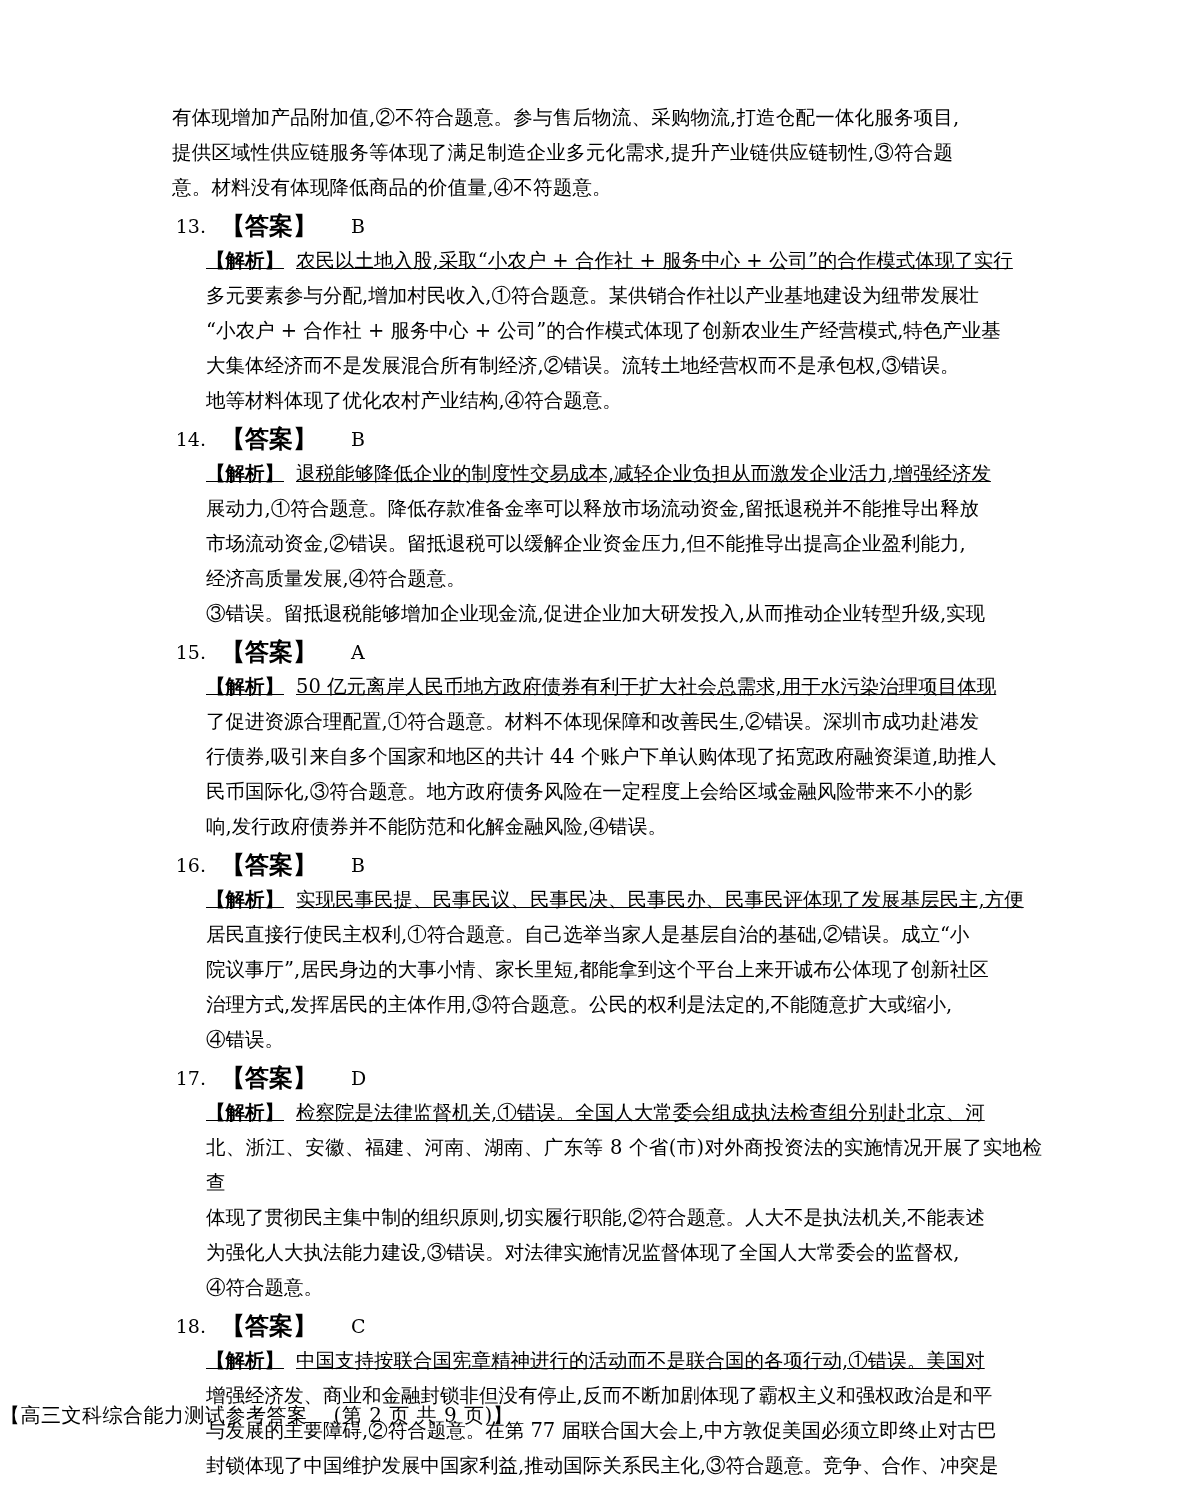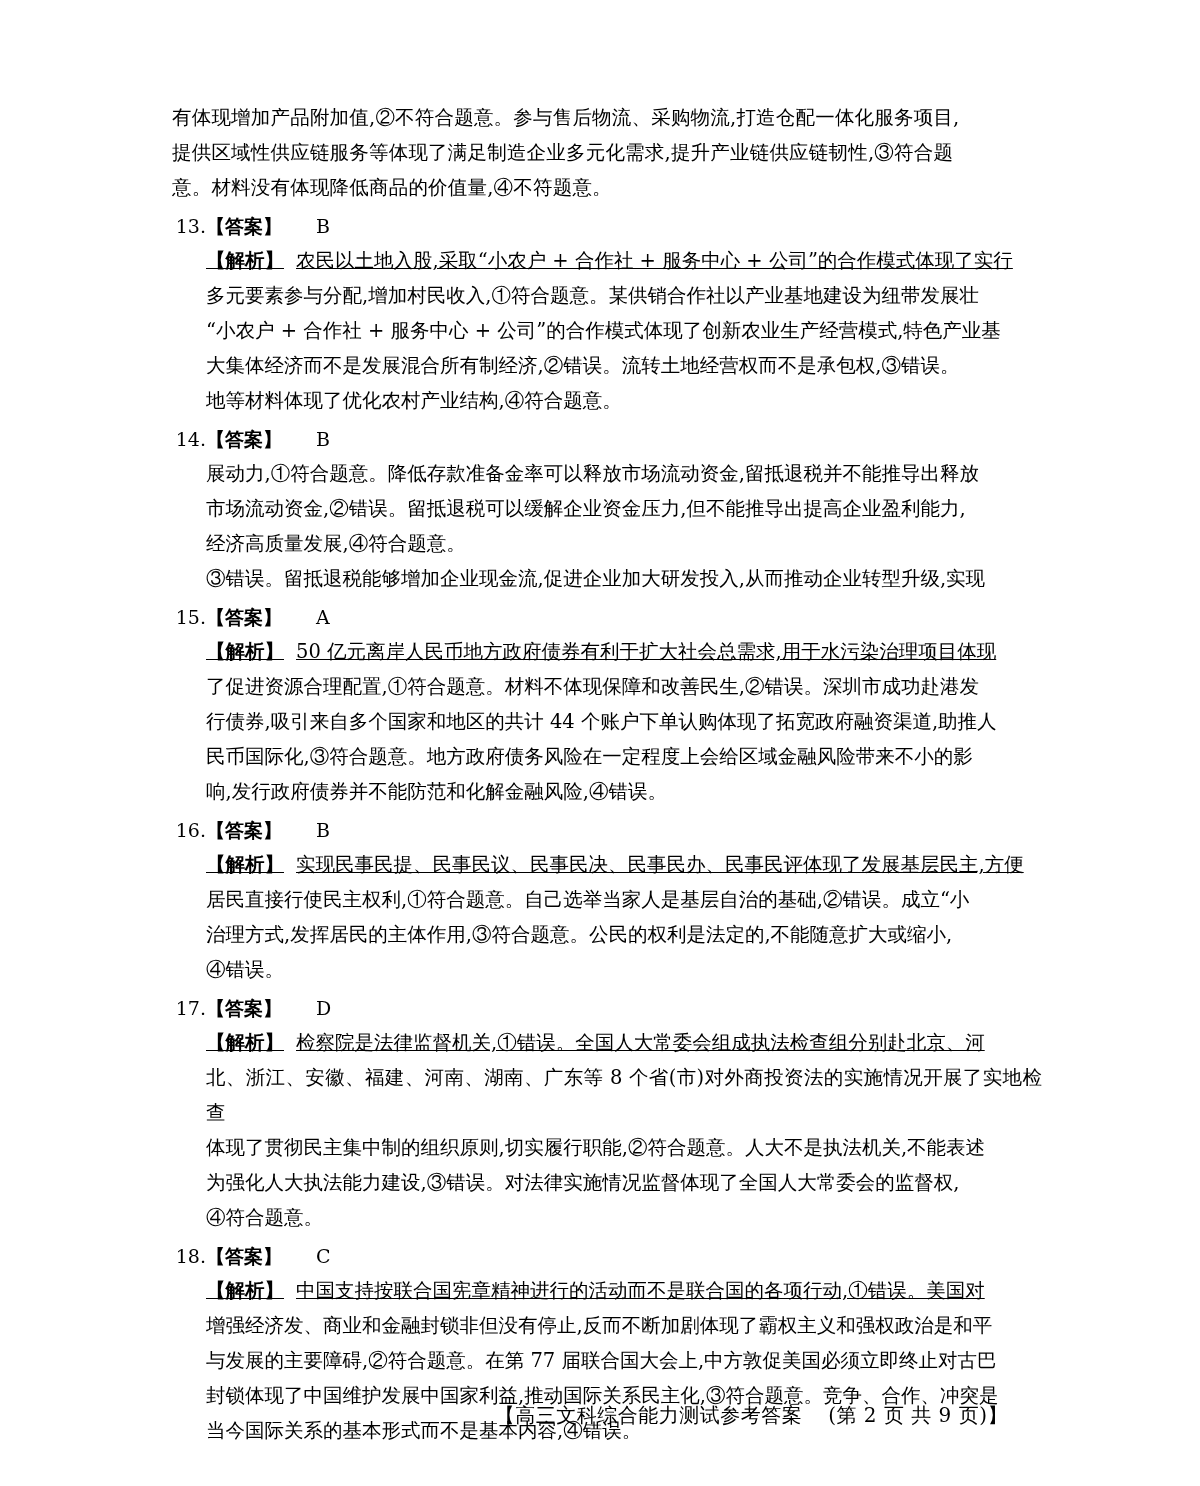--- a/index.html
+++ b/index.html
@@ -52,23 +52,24 @@
   }
   .num {
     width: 34px;
     text-align: right;
     font-family: "DejaVu Serif", "Liberation Serif", serif;
     font-size: 19px;
     flex: 0 0 auto;
   }
   .tag {
     font-weight: bold;
-    font-size: 19px;
+    font-size: 24px;
     flex: 0 0 auto;
     letter-spacing: 0px;
+    margin-left: 15px;
   }
   .ans-val {
     margin-left: 34px;
     font-family: "DejaVu Serif", "Liberation Serif", serif;
     font-size: 19px;
     flex: 0 0 auto;
   }
   .explain-block {
     font-size: 19.5px;
     line-height: 35px;
@@ -87,21 +88,21 @@
   .explain-first-line {
     display: block;
     text-decoration: underline;
   }
 
   .footer {
     position: absolute;
     left: 0;
     top: 1402px;
     width: 1008px;
-    text-align: right;
+    text-align: left;
     font-size: 20px;
     font-family: "DejaVu Serif", "Liberation Serif", serif;
     letter-spacing: 0.5px;
   }
   .footer .sp {
     display: inline-block;
     width: 26px;
   }
 </style>
 </head>
@@ -133,20 +134,23 @@
       </div>
     </div>
 
     <div class="item">
       <div class="answer-line">
         <span class="num">14.</span>
         <span class="tag">【答案】</span>
         <span class="ans-val">B</span>
       </div>
       <div class="explain-block">
+        <span class="explain-first-line">
+          <span class="etag">【解析】</span><span>退税能够降低企业的制度性交易成本,减轻企业负担从而激发企业活力,增强经济发</span>
+        </span>
         <span class="lineblock">展动力,①符合题意。降低存款准备金率可以释放市场流动资金,留抵退税并不能推导出释放</span>
         <span class="lineblock">市场流动资金,②错误。留抵退税可以缓解企业资金压力,但不能推导出提高企业盈利能力,</span>
         <span class="lineblock">经济高质量发展,④符合题意。</span>
         <span class="lineblock">③错误。留抵退税能够增加企业现金流,促进企业加大研发投入,从而推动企业转型升级,实现</span>
       </div>
     </div>
 
     <div class="item">
       <div class="answer-line">
         <span class="num">15.</span>
@@ -168,20 +172,21 @@
       <div class="answer-line">
         <span class="num">16.</span>
         <span class="tag">【答案】</span>
         <span class="ans-val">B</span>
       </div>
       <div class="explain-block">
         <span class="explain-first-line">
           <span class="etag">【解析】</span><span>实现民事民提、民事民议、民事民决、民事民办、民事民评体现了发展基层民主,方便</span>
         </span>
         <span class="lineblock">居民直接行使民主权利,①符合题意。自己选举当家人是基层自治的基础,②错误。成立“小</span>
+        <span class="lineblock">院议事厅”,居民身边的大事小情、家长里短,都能拿到这个平台上来开诚布公体现了创新社区</span>
         <span class="lineblock">治理方式,发挥居民的主体作用,③符合题意。公民的权利是法定的,不能随意扩大或缩小,</span>
         <span class="lineblock">④错误。</span>
       </div>
     </div>
 
     <div class="item">
       <div class="answer-line">
         <span class="num">17.</span>
         <span class="tag">【答案】</span>
         <span class="ans-val">D</span>

